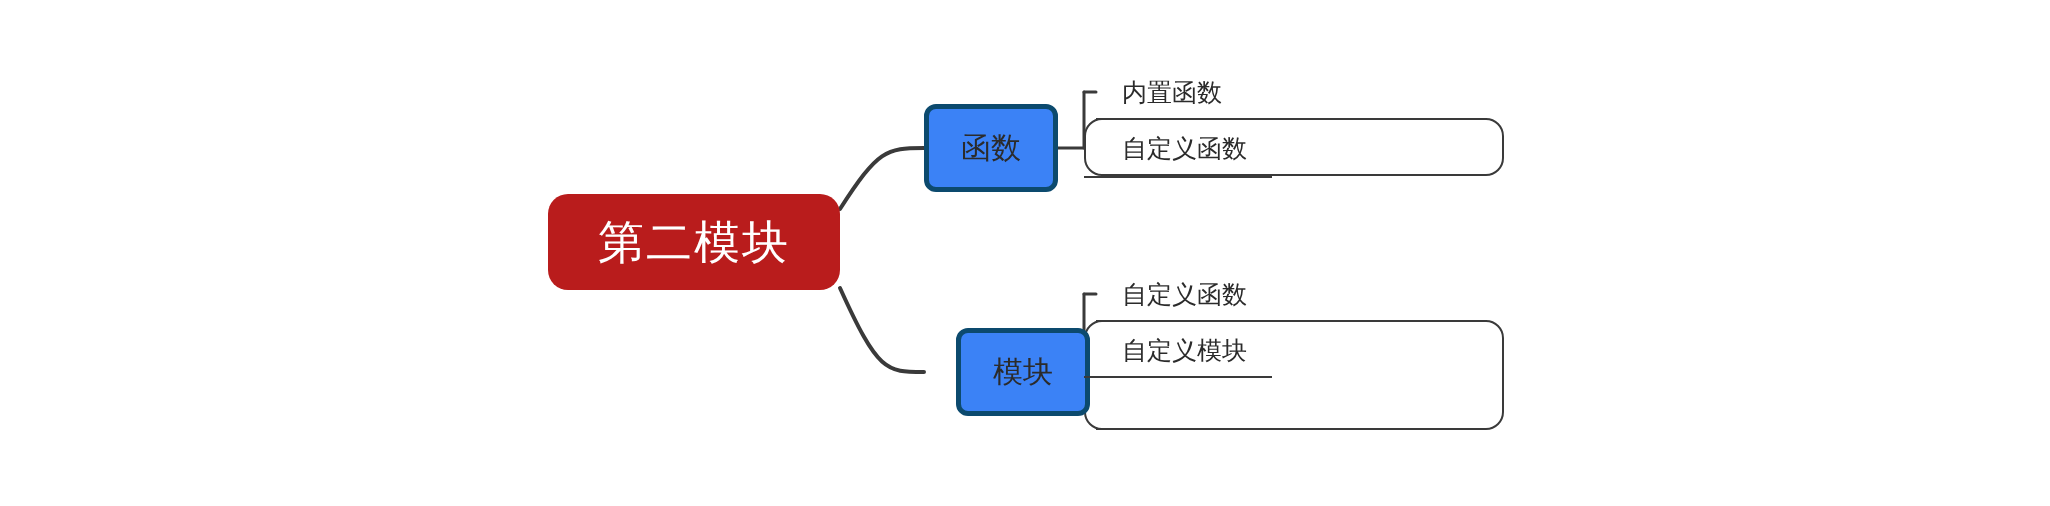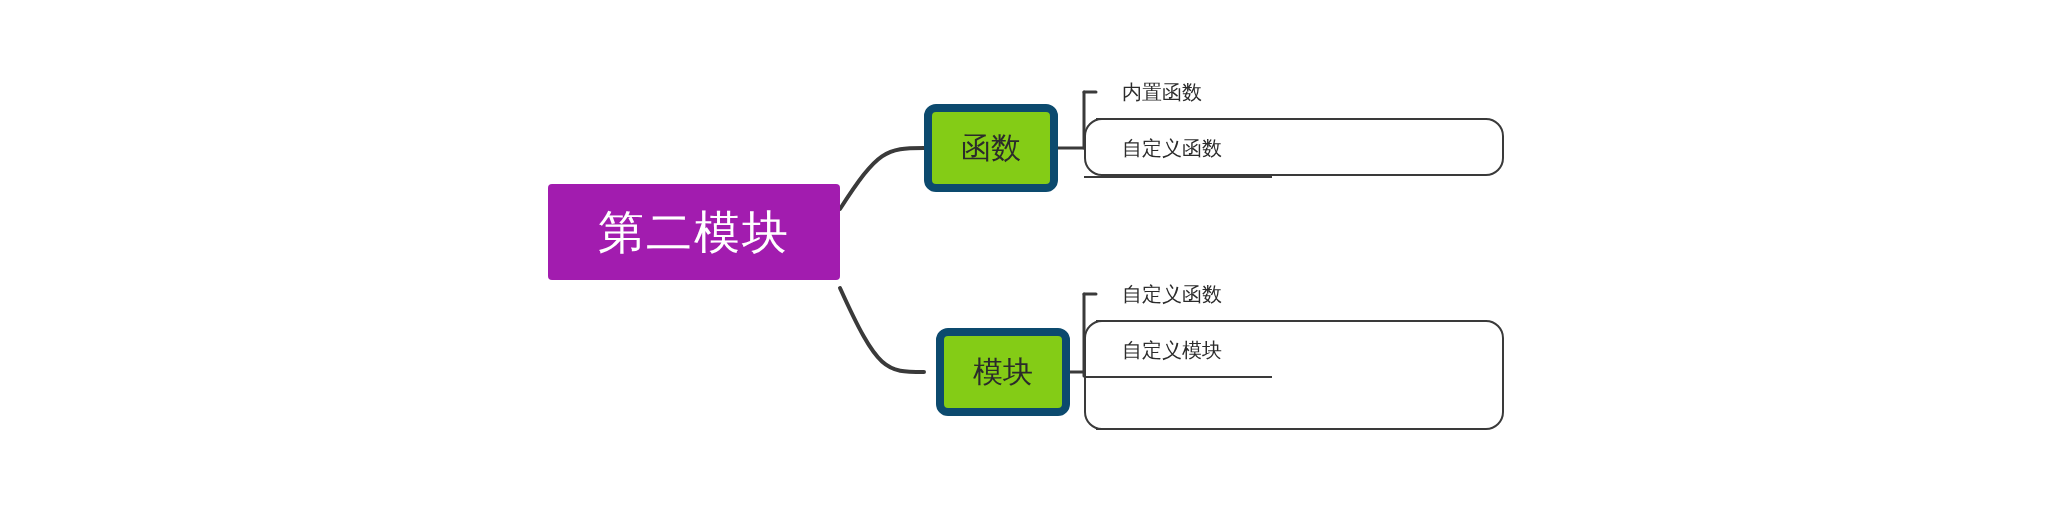--- a/index.html
+++ b/index.html
@@ -29,60 +29,60 @@
     top: 0;
     width: 2050px;
     height: 506px;
     pointer-events: none;
   }
 
   
   .root-node {
     position: absolute;
     left: 548px;
-    top: 184px;
+    top: 194px;
     width: 292px;
     height: 96px;
-    background: #a21caf;
-    border-radius: 4px;
+    background: #b91c1c;
+    border-radius: 20px;
     display: flex;
     align-items: center;
     justify-content: center;
     box-sizing: border-box;
   }
   .root-label {
     color: #ffffff;
     font-size: 46px;
     line-height: 1;
     letter-spacing: 2px;
     font-weight: 400;
     white-space: nowrap;
   }
 
   
   .branch-node {
     position: absolute;
     width: 134px;
     height: 88px;
-    background: #84cc16;
-    border: 8px solid #0c4a6e;
+    background: #3b82f6;
+    border: 5px solid #0c4a6e;
     border-radius: 12px;
     box-sizing: border-box;
     display: flex;
     align-items: center;
     justify-content: center;
   }
   .branch-label {
     color: #2B2B2B;
     font-size: 30px;
     line-height: 1;
     white-space: nowrap;
   }
   #branch-han-shu { left: 924px;  top: 104px; }
-  #branch-mo-kuai { left: 936px;  top: 328px; }
+  #branch-mo-kuai { left: 956px;  top: 328px; }
 
   
   .leaf-group {
     position: absolute;
     border: 2px solid #3A3A3A;
     border-radius: 18px;
     box-sizing: border-box;
     background: transparent;
     
   }
@@ -102,21 +102,21 @@
   
   .leaf-row {
     position: absolute;
     height: 56px;
     display: flex;
     align-items: center;
     box-sizing: border-box;
   }
   .leaf-label {
     color: #2B2B2B;
-    font-size: 20px;
+    font-size: 25px;
     line-height: 1;
     white-space: nowrap;
     padding-left: 38px;
   }
   
   .leaf-underline {
     position: absolute;
     height: 2px;
     background: #3A3A3A;
   }

